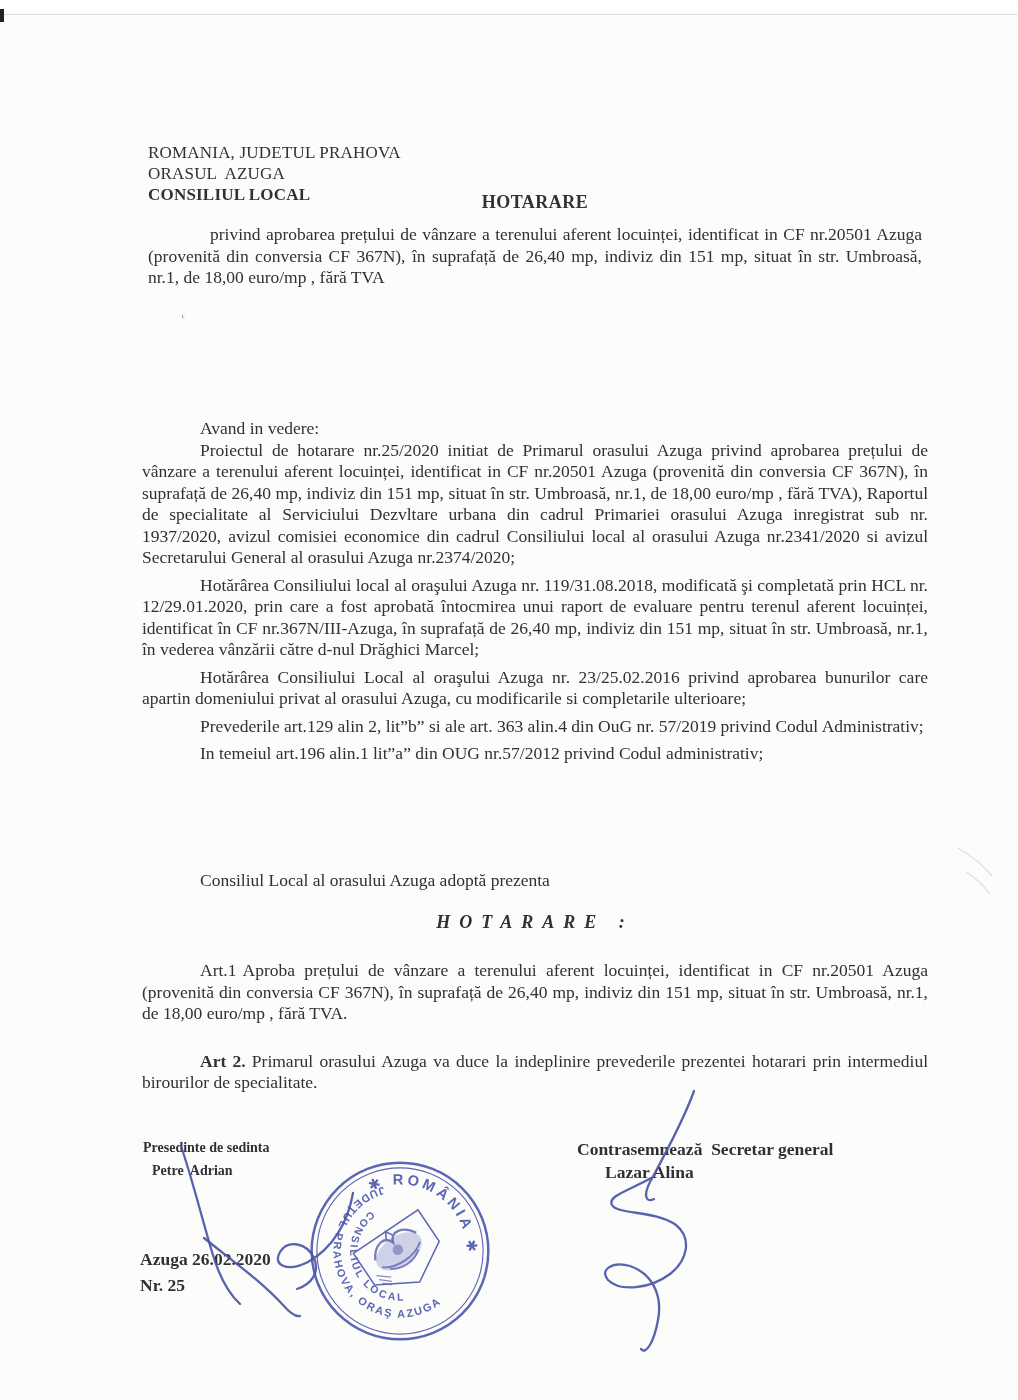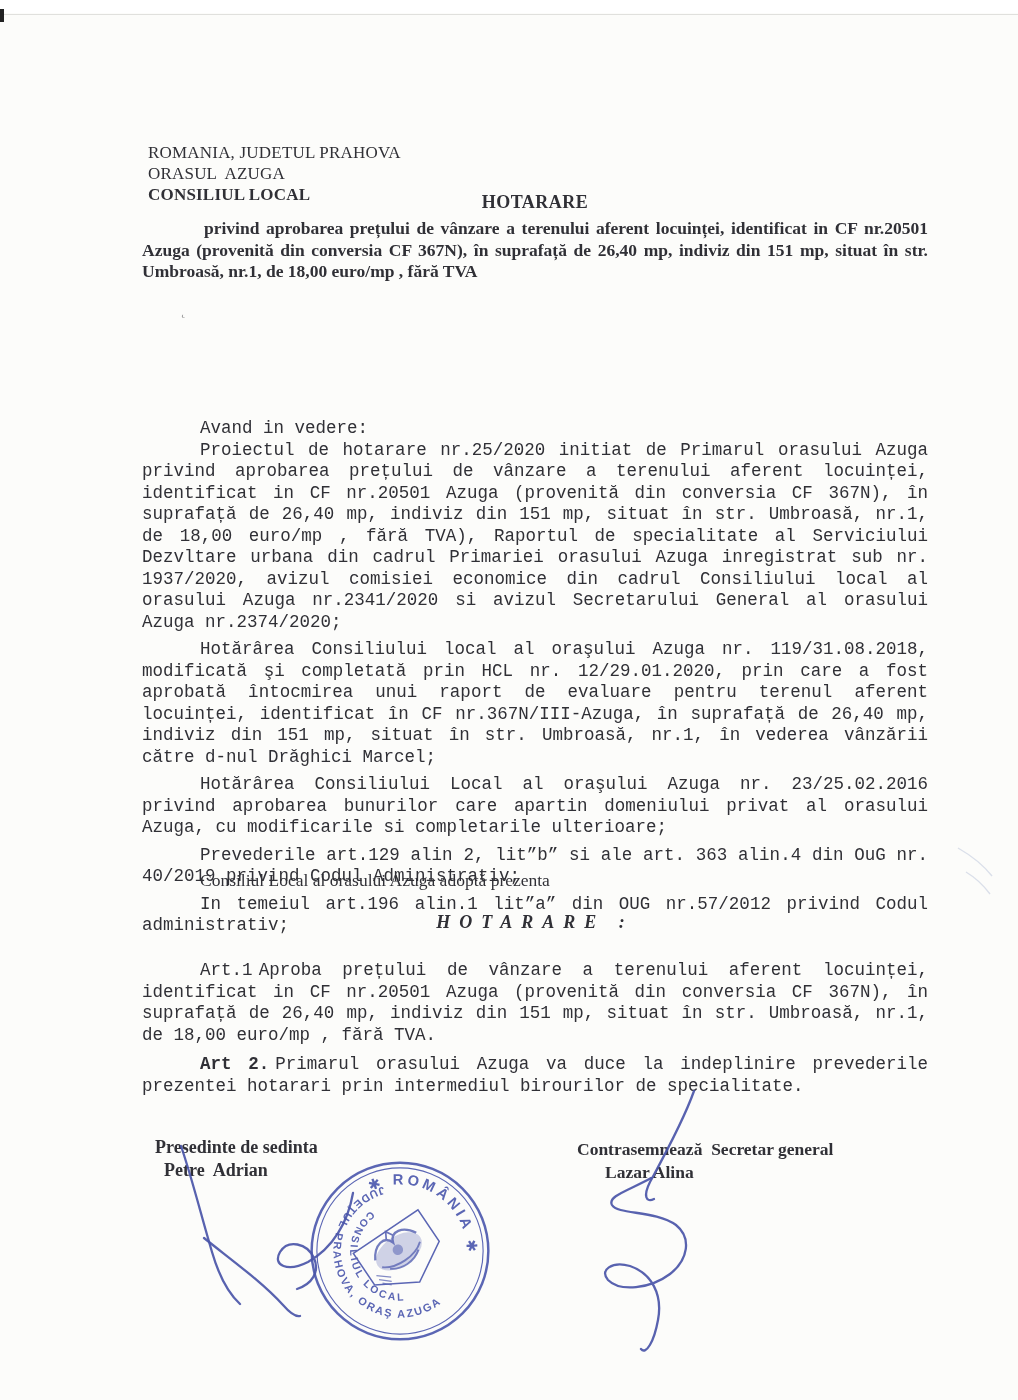--- a/index.html
+++ b/index.html
@@ -13,36 +13,36 @@
     color:#303036;
   }
   
   .scan-topline{position:absolute;left:0;top:14px;width:1018px;height:1px;background:#c9c9c5;opacity:.55;}
   .scan-topstrip{position:absolute;left:0;top:0;width:1018px;height:13px;background:#ffffff;}
   .scan-lefttick{position:absolute;left:0;top:9px;width:4px;height:13px;background:#222;}
   .scan-speck{position:absolute;left:181px;top:303px;color:#9a9a9a;font-size:14px;}
   
   .tb{position:absolute;left:142px;width:786px;}
   .body-text{font-size:17.5px;line-height:21.5px;text-align:justify;}
-  .body-text p{margin:0 0 6px 0;text-indent:58px;font-family:Liberation Mono, monospace;}
+  .body-text p{margin:0 0 6px 0;text-indent:58px;}
   .pre{white-space:pre-wrap;}
   .header-block{top:102px;left:148px;font-size:17px;line-height:21px;letter-spacing:.2px;margin-top:40px;}
   .header-block .hl{margin:0;}
   .bold{font-weight:bold;}
   .doc-title{top:192px;text-align:center;font-size:18px;font-weight:bold;letter-spacing:.5px;padding-right:96px;}
   .doc-subtitle{top:218px;font-size:17.5px;line-height:21.5px;text-align:justify;}
-  .doc-subtitle p{margin:0;text-indent:62px;font-weight:bold;}
+  .doc-subtitle p{margin:6px;text-indent:62px;}
   .preamble{top:418px;}
   .preamble .intro{text-indent:58px;margin:0 0 0 0;}
   .adoption{top:870px;font-weight:normal;font-size:17.5px;text-indent:58px;}
   .decision-title{top:912px;text-align:center;font-weight:bold;font-size:18px;letter-spacing:.5em;padding-right:40px;font-style:italic;}
   .articles{top:960px;}
-  .articles .art2{margin-top:8px;}
+  .articles .art2{margin-top:26px;}
   .art-label{margin-right:.35em;}
-  .sig-left{position:absolute;left:143px;top:1136px;font-size:18px;font-weight:bold;line-height:23px;margin-left:12px;}
+  .sig-left{position:absolute;left:143px;top:1136px;font-size:14px;font-weight:bold;line-height:23px;}
   .sig-left .name{margin-left:9px;}
   .sig-right{position:absolute;left:577px;top:1138px;font-size:17.5px;font-weight:bold;line-height:23px;}
   .sig-right .name{margin-left:28px;}
   .footer-block{position:absolute;left:140px;top:1246px;font-size:17.5px;font-weight:bold;line-height:26px;}
   .footer-block p{margin:0;}
   
   .stamp{position:absolute;left:305px;top:1156px;width:190px;height:190px;color:var(--stamp,#5b66b4);}
   .stamp .ring{fill:none;stroke:currentColor;}
   .stamp text{fill:currentColor;font-family:"Liberation Sans","DejaVu Sans",sans-serif;}
   
@@ -69,41 +69,45 @@
   <div class="tb doc-title">HOTARARE</div>
   <div class="tb doc-subtitle">
     <p>privind aprobarea prețului de vânzare a terenului aferent locuinței, identificat in CF nr.20501 Azuga (provenită din conversia CF 367N),  în suprafață de 26,40 mp, indiviz din 151 mp, situat în str. Umbroasă, nr.1, de 18,00 euro/mp , fără TVA</p>
   </div>
 
   <div class="tb body-text preamble">
     <p class="intro">Avand in vedere:</p>
     <p>Proiectul de hotarare nr.25/2020 initiat de Primarul orasului Azuga privind aprobarea prețului de vânzare a terenului aferent locuinței, identificat in CF nr.20501 Azuga (provenită din conversia CF 367N),  în suprafață de 26,40 mp, indiviz din 151 mp, situat în str. Umbroasă, nr.1, de 18,00 euro/mp , fără TVA), Raportul de specialitate al Serviciului Dezvltare urbana din cadrul Primariei orasului Azuga inregistrat sub nr. 1937/2020, avizul comisiei economice din cadrul Consiliului local al orasului Azuga nr.2341/2020 si avizul Secretarului General al orasului Azuga nr.2374/2020;</p>
     <p>Hotărârea Consiliului local al oraşului Azuga nr. 119/31.08.2018, modificată şi completată prin HCL nr. 12/29.01.2020, prin care  a fost aprobată întocmirea unui raport de evaluare pentru terenul aferent locuinței, identificat în CF nr.367N/III-Azuga, în suprafață de 26,40 mp, indiviz din 151 mp, situat în str. Umbroasă, nr.1, în vederea vânzării către d-nul Drăghici  Marcel;</p>
     <p>Hotărârea Consiliului Local al oraşului Azuga nr. 23/25.02.2016 privind aprobarea bunurilor care apartin domeniului privat al orasului Azuga, cu modificarile si completarile ulterioare;</p>
-    <p>Prevederile art.129 alin 2, lit”b” si ale art. 363 alin.4 din OuG nr. 40/2019 privind Codul Administrativ;</p>
+    <p>Prevederile art.129 alin 2, lit”b” si ale art. 363 alin.4 din OuG nr. 57/2019 privind Codul Administrativ;</p>
     <p>In temeiul art.196 alin.1 lit”a” din OUG nr.57/2012 privind Codul administrativ;</p>
   </div>
 
   <div class="tb adoption">Consiliul Local al orasului Azuga adoptă prezenta</div>
   <div class="tb decision-title">HOTARARE :</div>
 
   <div class="tb body-text articles">
     <p><span class="art-label">Art.1</span><span>Aproba prețului de vânzare a terenului aferent locuinței, identificat in CF nr.20501 Azuga (provenită din conversia CF 367N),  în suprafață de 26,40 mp, indiviz din 151 mp, situat în str. Umbroasă, nr.1, de 18,00 euro/mp , fără TVA.</span></p>
     <p class="art2"><span class="art-label bold">Art 2.</span><span>Primarul orasului Azuga  va duce la indeplinire prevederile prezentei hotarari prin intermediul birourilor de specialitate.</span></p>
   </div>
 
   <div class="sig-left">
     <div class="pre">Presedinte de sedinta</div>
     <div class="name pre">Petre  Adrian</div>
   </div>
   <div class="sig-right">
     <div class="pre">Contrasemnează  Secretar general</div>
     <div class="name pre">Lazar Alina</div>
   </div>
 
+  <div class="footer-block">
+    <p>Azuga 26.02.2020</p>
+    <p>Nr. 25</p>
+  </div>
 
   <svg class="stamp" viewBox="0 0 200 200" aria-hidden="true">
     <defs>
       <path id="arcTop" d="M 42.7 59.9 A 70 70 0 1 1 135 160.6"></path>
       <path id="arcOuterBottom" d="M 87.8 31.1 A 70 70 0 1 0 163.4 129.6"></path>
       <path id="arcInnerBottom" d="M 78 52.9 A 52 52 0 1 0 126 145"></path>
     </defs>
     <circle class="ring" cx="100" cy="100" r="93" stroke-width="2.6"></circle>
     <circle class="ring" cx="100" cy="100" r="87.5" stroke-width="1.2"></circle>
 

